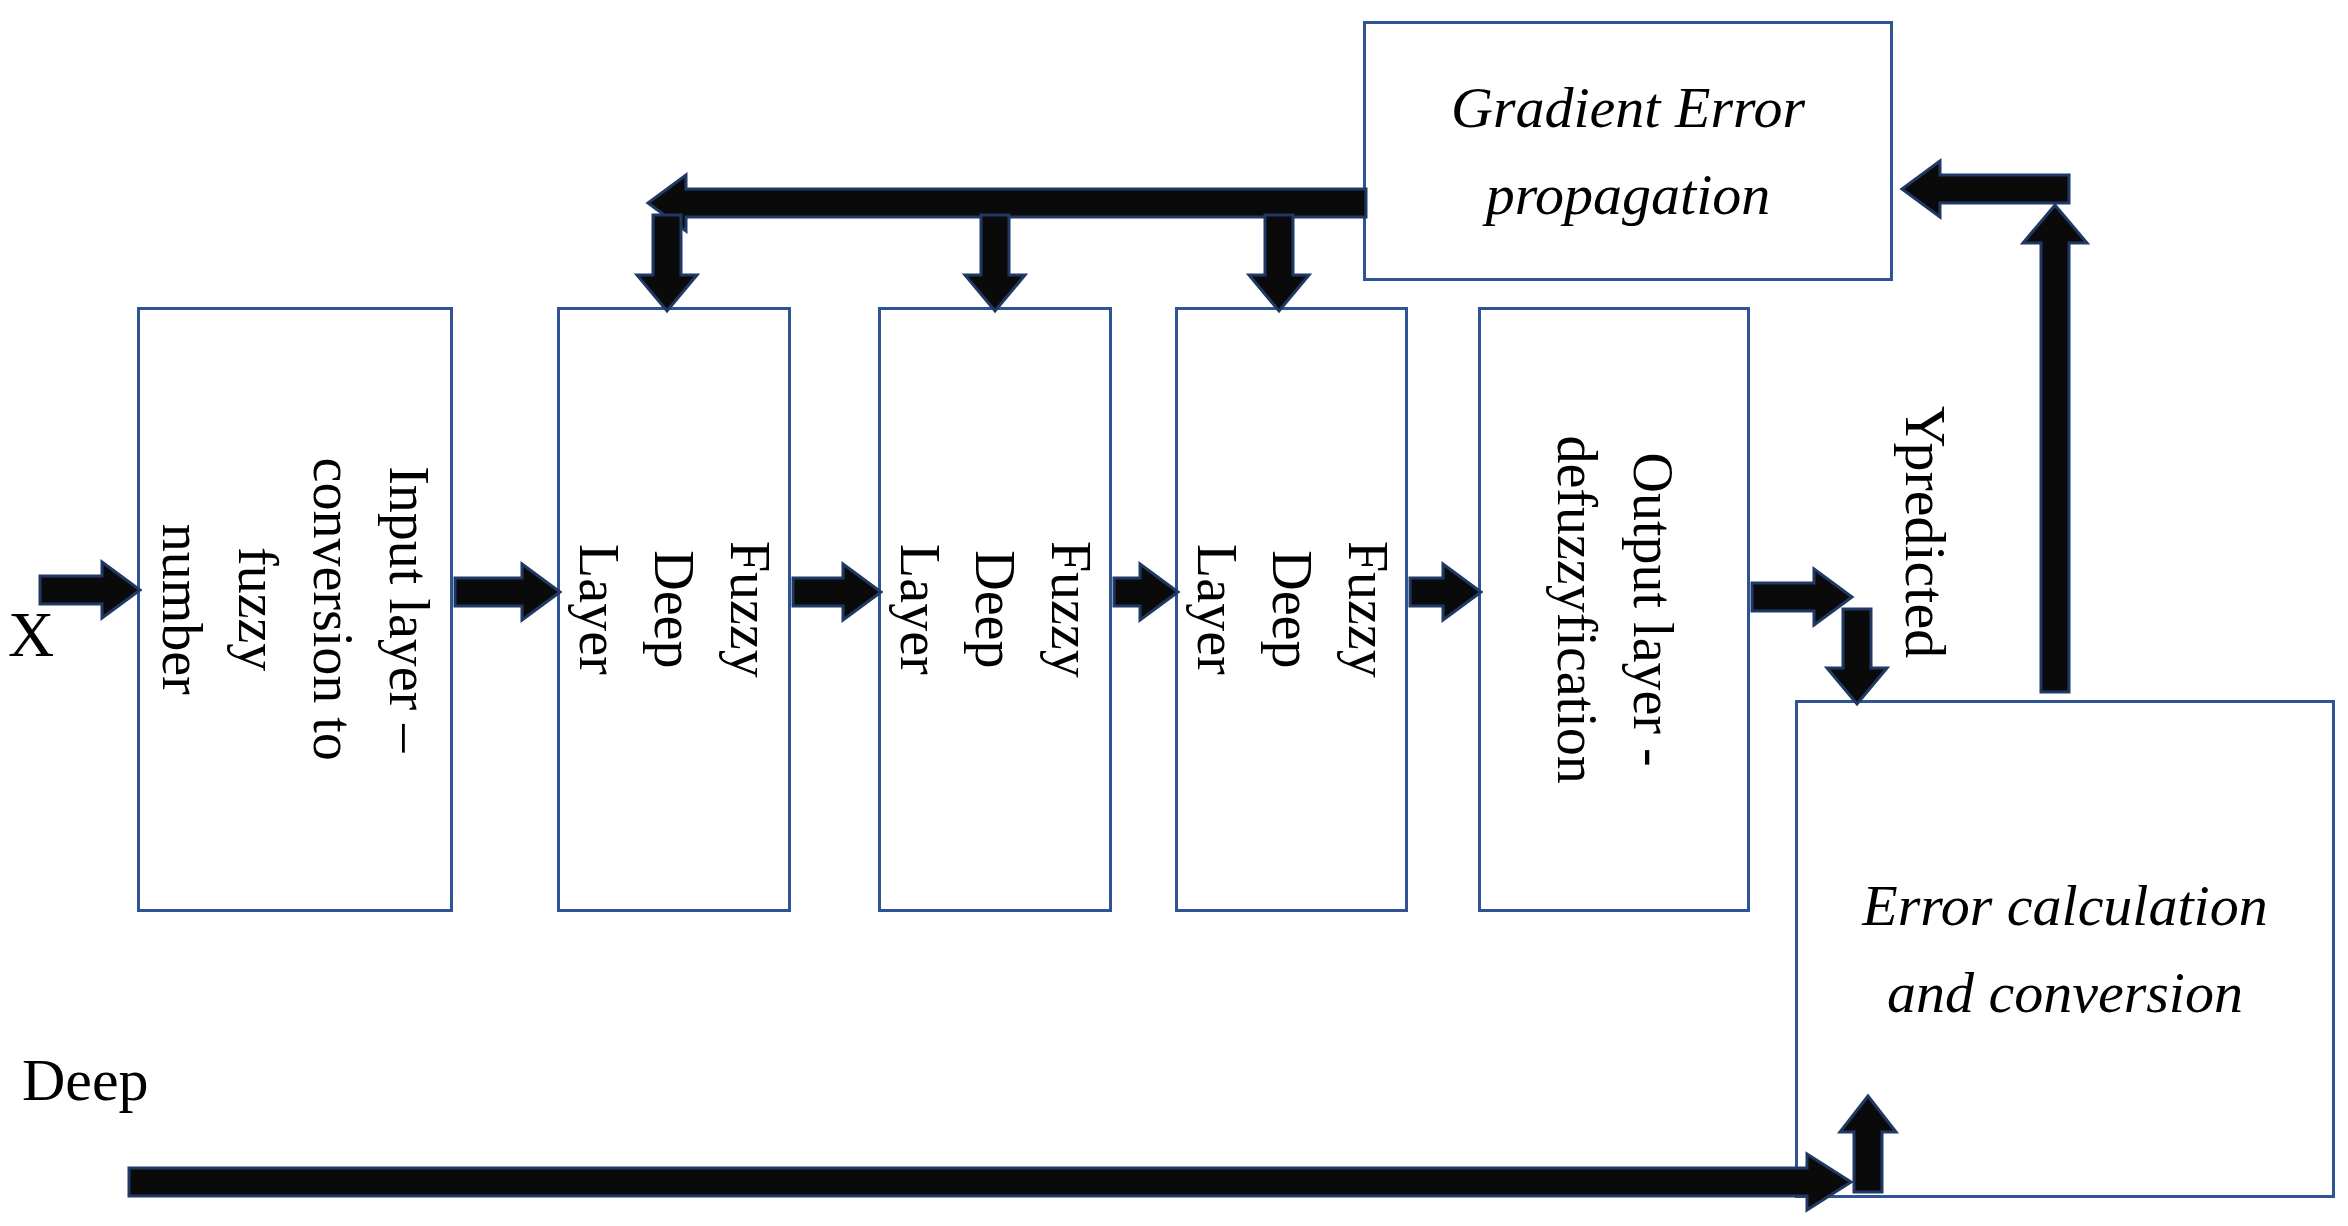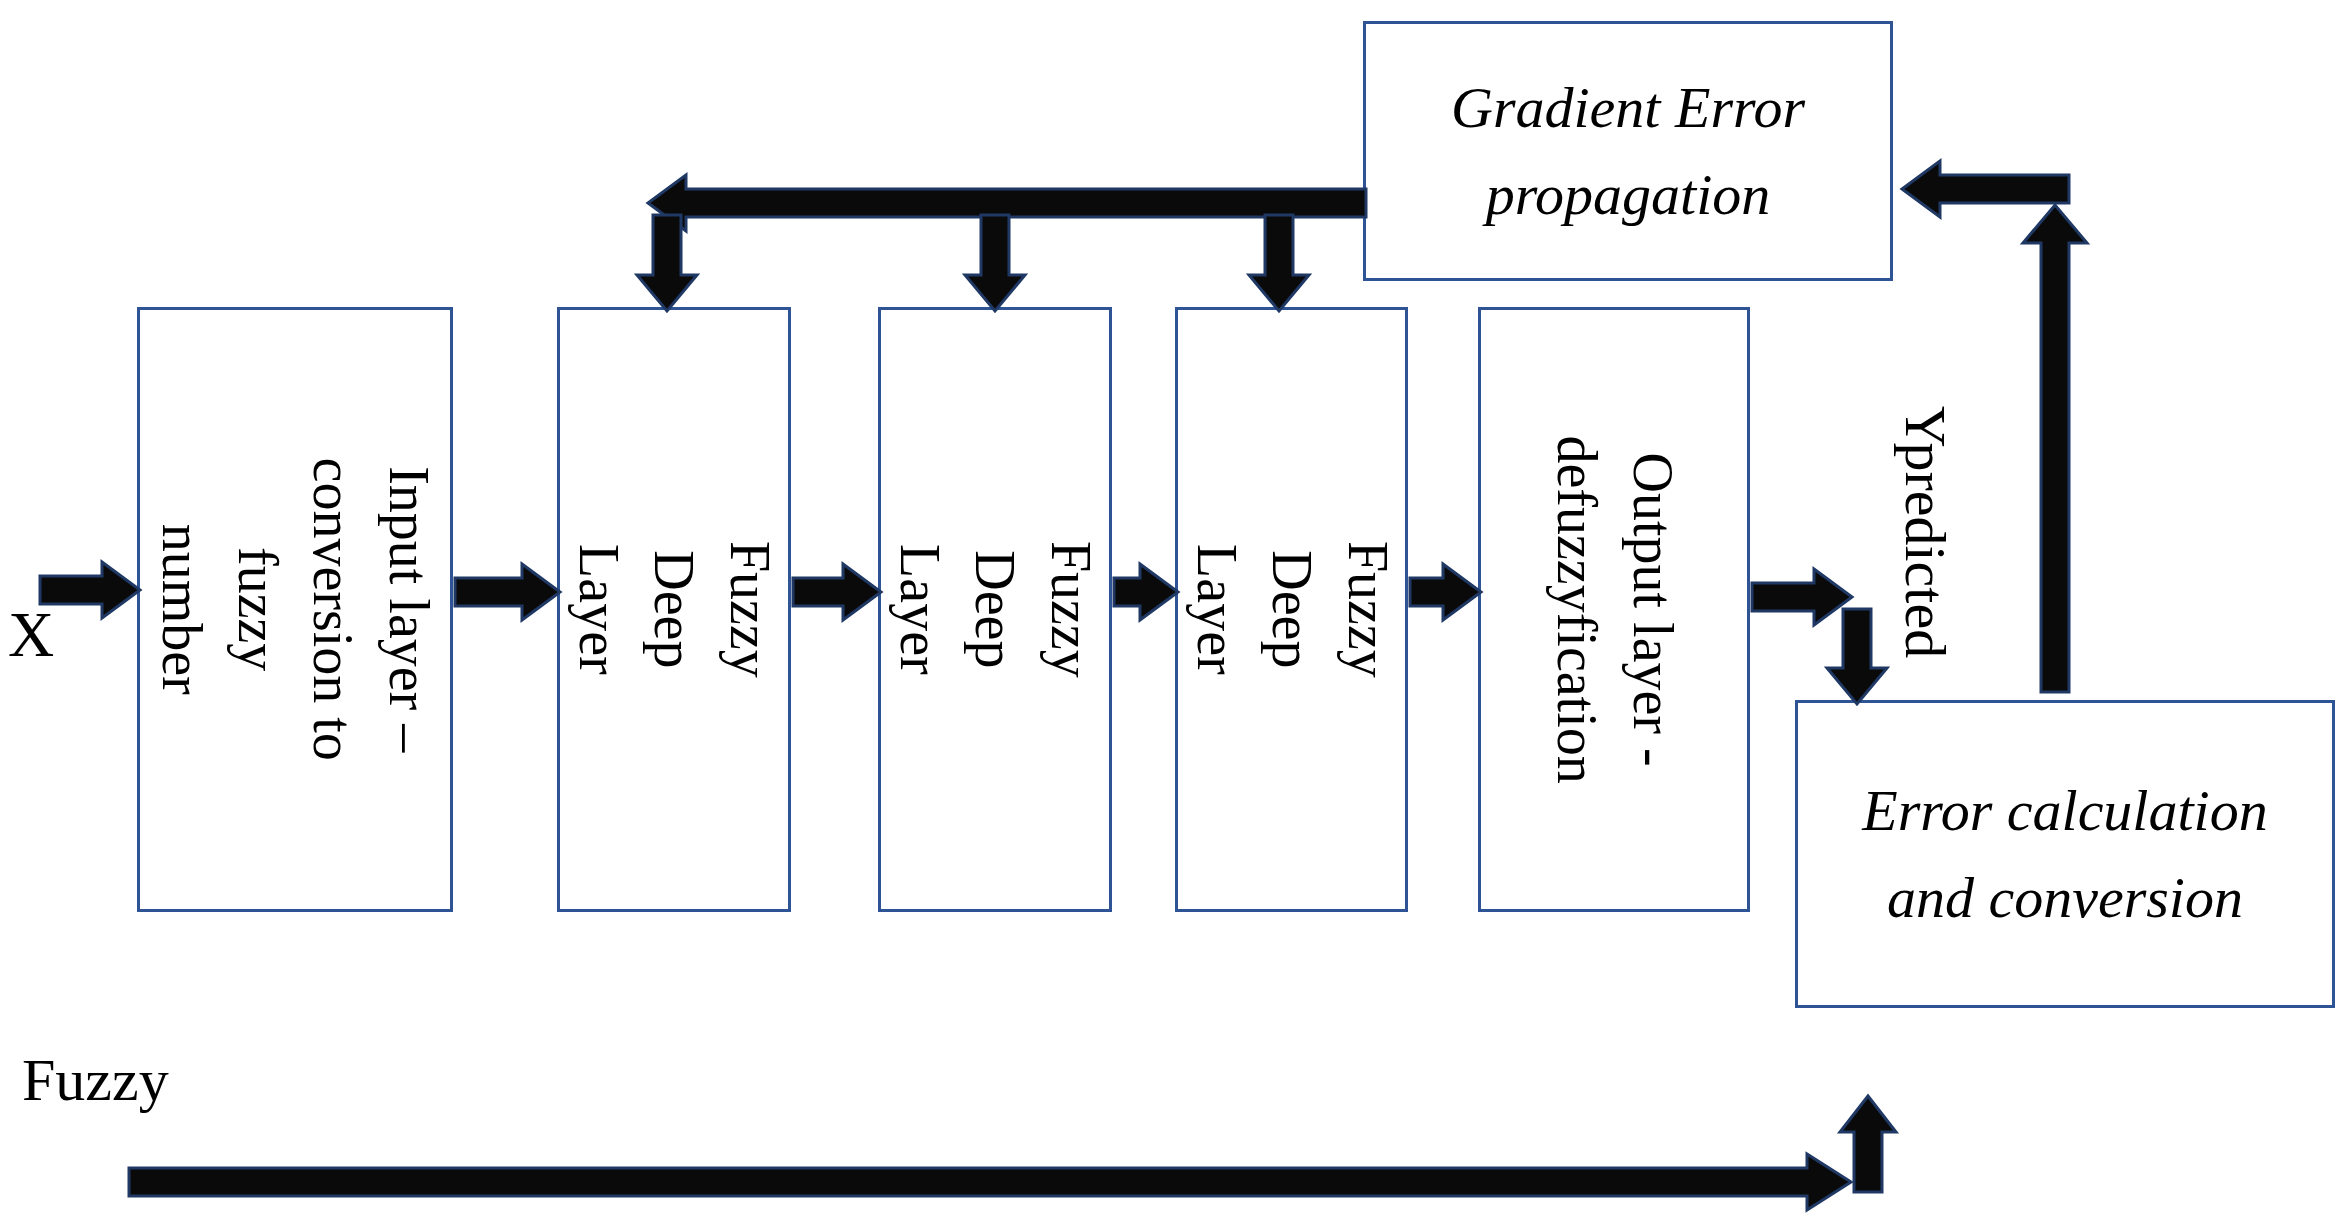--- a/index.html
+++ b/index.html
@@ -55,21 +55,21 @@
     font-size: 58px;
     transform: translate(-50%, -50%) rotate(90deg);
   }
   
   #box-input    { left: 137px;  top: 307px; width: 316px; height: 605px; }
   #box-fdl1     { left: 557px;  top: 307px; width: 234px; height: 605px; }
   #box-fdl2     { left: 878px;  top: 307px; width: 234px; height: 605px; }
   #box-fdl3     { left: 1175px; top: 307px; width: 233px; height: 605px; }
   #box-output   { left: 1478px; top: 307px; width: 272px; height: 605px; }
   #box-gradient { left: 1363px; top: 21px;  width: 530px; height: 260px; }
-  #box-error    { left: 1795px; top: 700px; width: 540px; height: 308px; }
+  #box-error    { left: 1795px; top: 700px; width: 540px; height: 498px; }
   #arrow-layer {
     position: absolute;
     left: 0; top: 0;
     width: 2348px;
     height: 1226px;
     pointer-events: none;
   }
   #arrow-layer polygon {
     fill: #0a0a0a;
     stroke: #1f3864;
@@ -109,21 +109,21 @@
     <div class="htext">Gradient Error
 propagation</div>
   </div>
 
   <div class="box" id="box-error">
     <div class="htext">Error calculation
 and conversion</div>
   </div>
 
   <div class="floating-label" id="label-x">X</div>
-  <div class="floating-label" id="label-yreal">Fuzzy</div>
+  <div class="floating-label" id="label-yreal">Deep</div>
   <div class="floating-label" id="label-ypredicted">Ypredicted</div>
 
   <svg id="arrow-layer" viewBox="0 0 2348 1226" xmlns="http://www.w3.org/2000/svg">
     <polygon points="40,576 102,576 102,562 140,590 102,618 102,604 40,604"></polygon>
     <polygon points="455,578 522,578 522,564 560,592 522,620 522,606 455,606"></polygon>
     <polygon points="793,578 843,578 843,564 881,592 843,620 843,606 793,606"></polygon>
     <polygon points="1114,578 1140,578 1140,564 1178,592 1140,620 1140,606 1114,606"></polygon>
     <polygon points="1410,578 1443,578 1443,564 1481,592 1443,620 1443,606 1410,606"></polygon>
     <polygon points="1752,583 1814,583 1814,569 1852,597 1814,625 1814,611 1752,611"></polygon>
     <polygon points="1843,609 1843,668 1827,668 1857,704 1887,668 1871,668 1871,609"></polygon>

